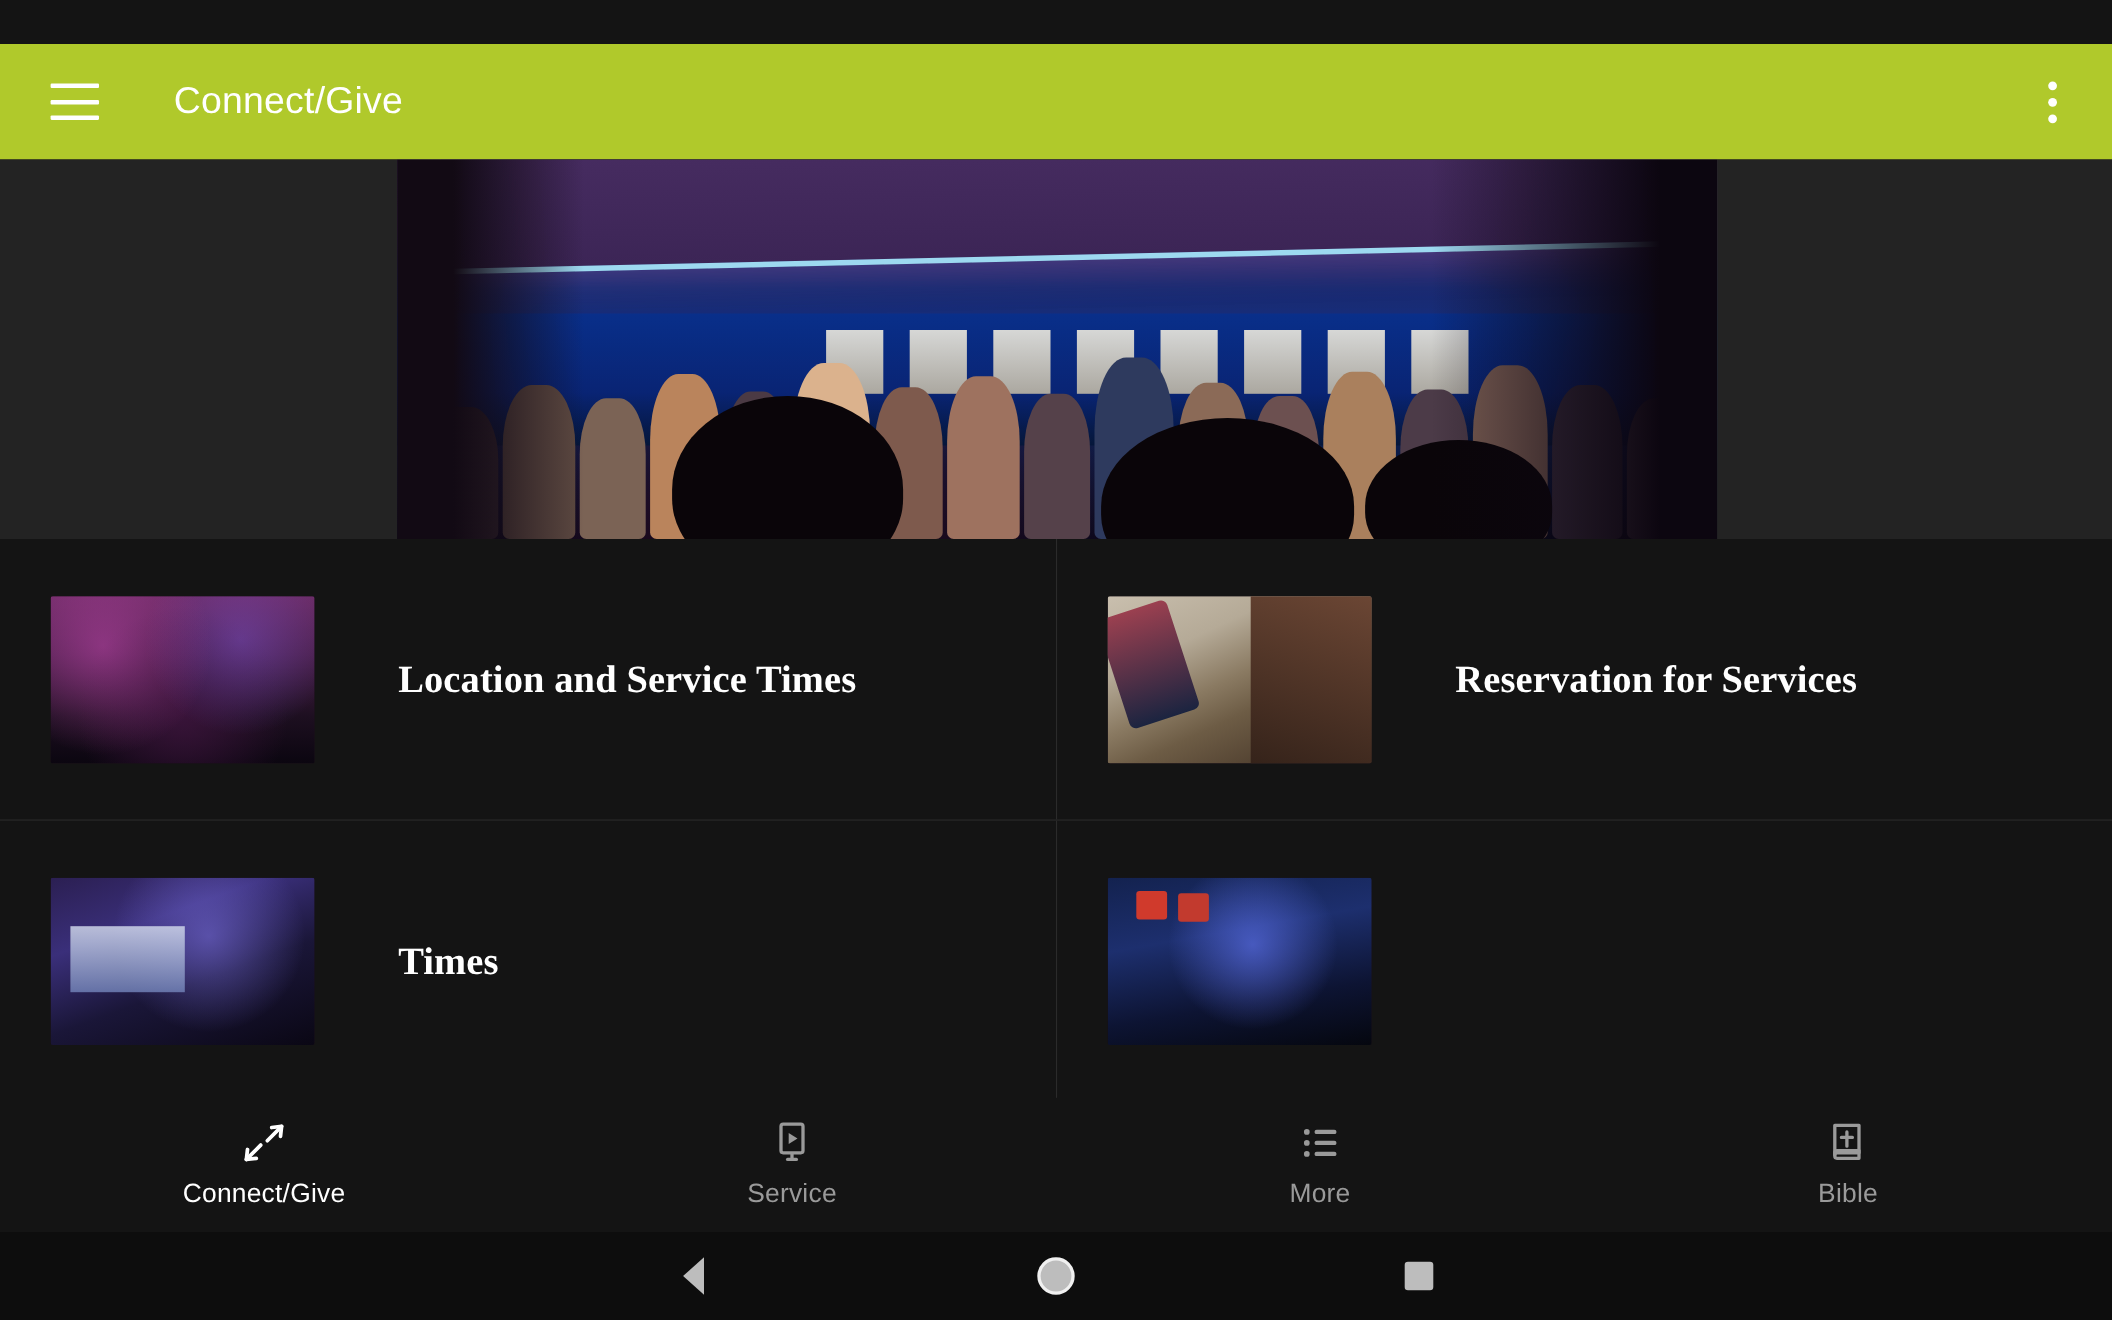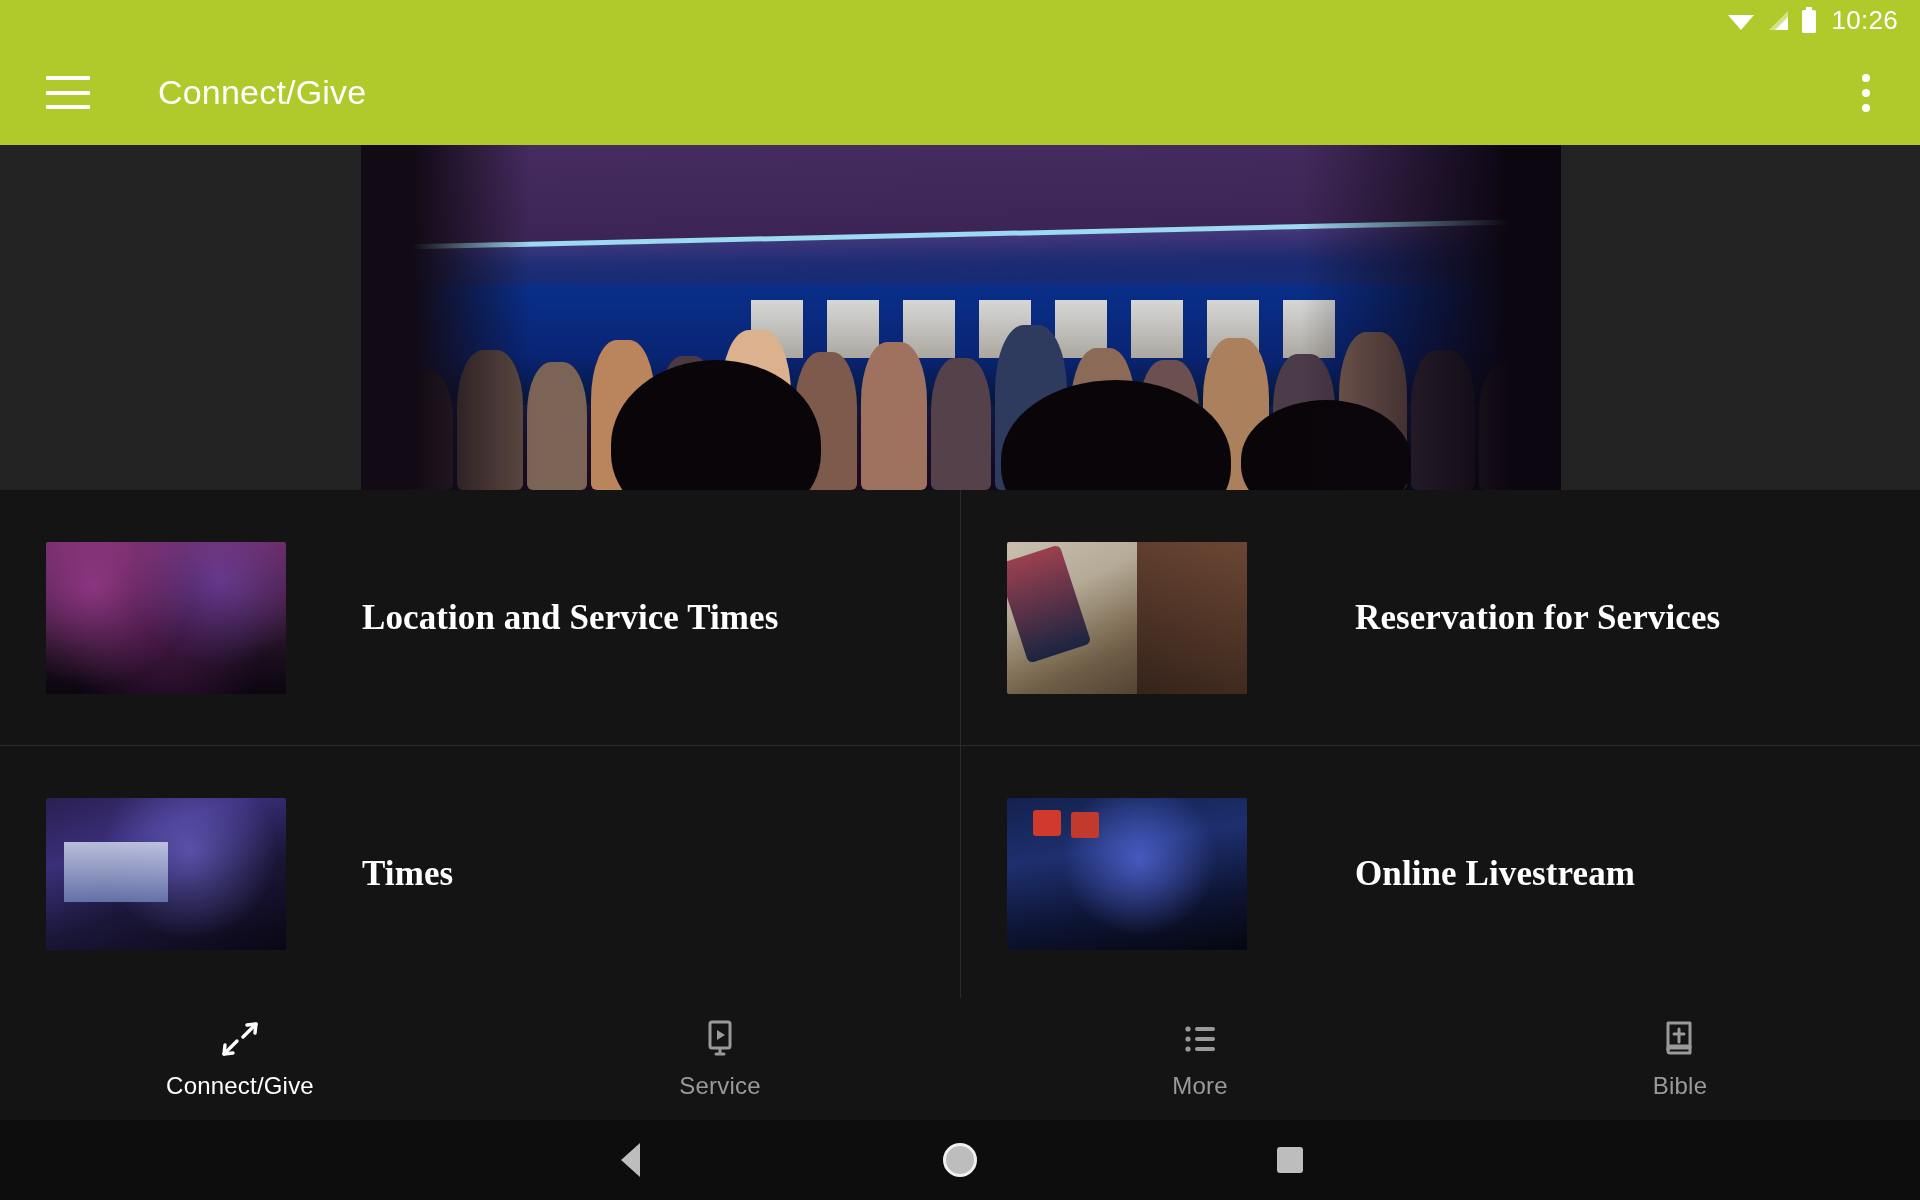--- a/index.html
+++ b/index.html
@@ -97,21 +97,21 @@
     position:absolute; top:490px; left:0; width:1920px; height:520px;
     background:#141414;
   }
   .grid-row { display:flex; width:1920px; height:255px; }
   .card {
     position:relative; width:960px; height:255px;
     display:flex; align-items:center;
     cursor:pointer;
     font-family:Liberation Serif, serif;
   }
-  .card + .card { border-left:1px solid #2b2b2b;gap:32px; }
+  .card + .card { border-left:1px solid #2b2b2b; }
   .grid-row + .grid-row { border-top:1px solid #2b2b2b; }
   .card-thumb {
     width:240px; height:152px; margin-left:46px; flex:0 0 auto;
     border-radius:2px; overflow:hidden; position:relative;
     background:#1a1018;
   }
   .card-title {
     color:#fff; font-size:35px; font-weight:bold;
     margin-left:76px; letter-spacing:.1px;
   }
@@ -189,42 +189,20 @@
     width:34px; height:34px; border-radius:50%;
     background:#bdbdbd; border:3px solid #f0f0f0;
   }
   .nav-recent { width:26px; height:26px; background:#bdbdbd; border-radius:3px; }
 </style>
 </head>
 <body>
 
 <div class="device">
 
-  <div class="statusbar">
-    <div class="sb-icons">
-      <span class="ic-wifi">
-        <svg width="28" height="21" viewBox="0 0 28 21">
-            <path d="M1 5 L14 20 L27 5 Z" fill="#ffffff"></path>
-          </svg>
-      </span>
-      <span class="ic-sig">
-        <svg width="26" height="21" viewBox="0 0 26 21">
-          <path d="M24 1 L24 20 L5 20 Z" fill="#ffffff" opacity="0.45"></path>
-          <path d="M24 7 L24 20 L11 20 Z" fill="#ffffff"></path>
-        </svg>
-      </span>
-      <span class="ic-batt">
-        <svg width="16" height="26" viewBox="0 0 16 26">
-          <rect x="5" y="0" width="6" height="3" fill="#ffffff"></rect>
-          <rect x="1" y="3" width="14" height="23" rx="1.5" fill="#ffffff"></rect>
-        </svg>
-      </span>
-    </div>
-    <span class="sb-time">10:26</span>
-  </div>
 
   <div class="appbar">
     <div class="hamburger">
       <span></span>
         <span></span>
         <span></span>
     </div>
     <div class="appbar-title">Connect/Give</div>
     <div class="overflow">
       <i></i>
@@ -293,21 +271,20 @@
       <div class="card">
         <div class="card-thumb">
           <div class="th-studio"></div>
         </div>
         <div class="card-title">Times</div>
       </div>
       <div class="card">
         <div class="card-thumb">
           <div class="th-stage"></div>
         </div>
-        <div class="card-title">Online Livestream</div>
       </div>
     </div>
 
   </div>
 
   <div class="tabbar">
 
     <div class="tab active">
       <span class="tab-icon">
         <svg width="42" height="42" viewBox="0 0 42 42" fill="none" stroke="#ffffff" stroke-width="3.4" stroke-linecap="round" stroke-linejoin="round">

